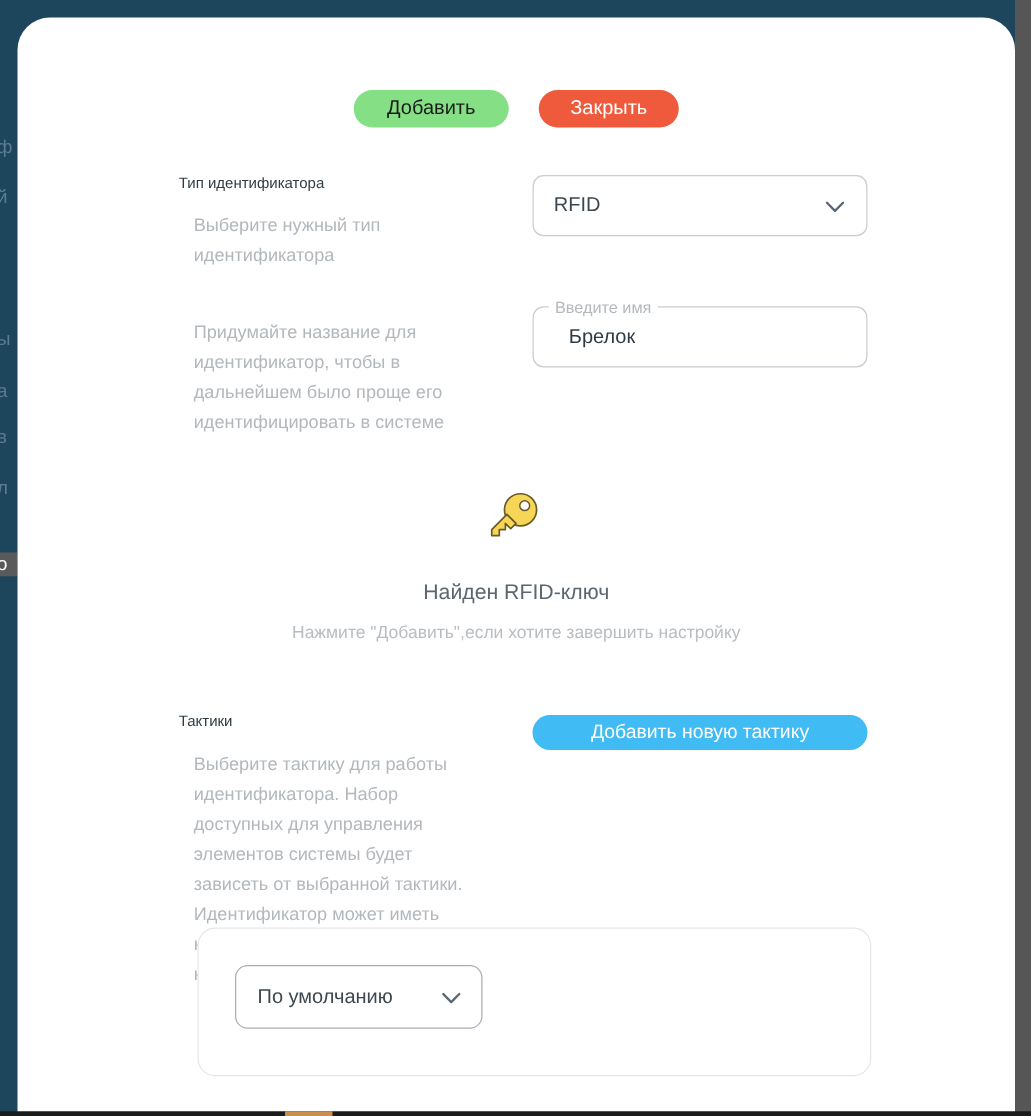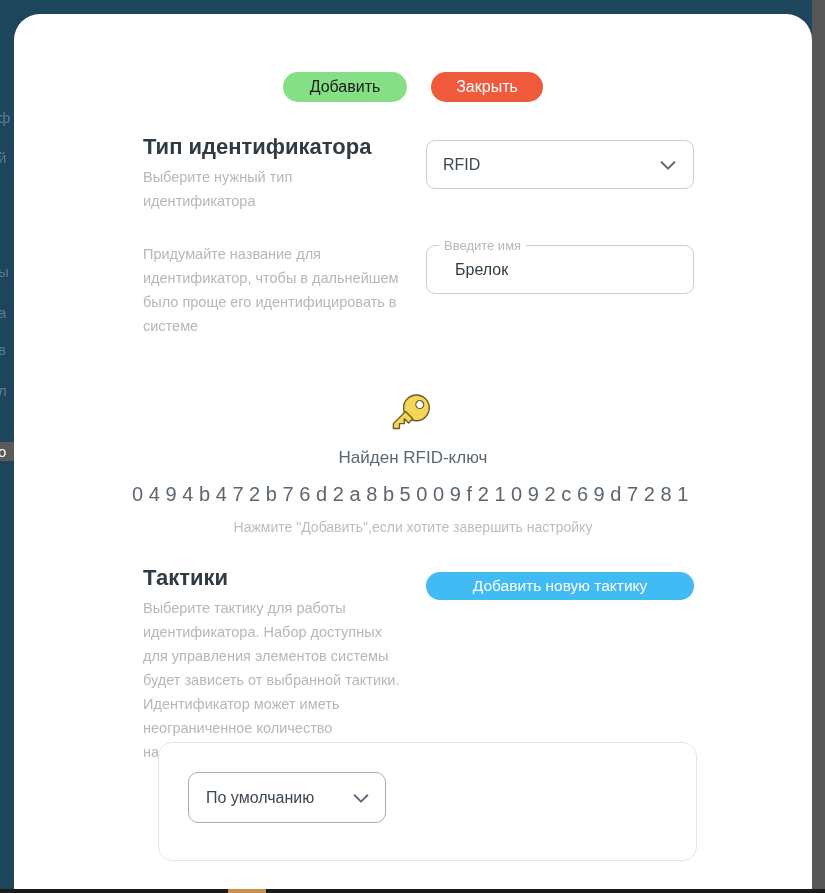--- a/index.html
+++ b/index.html
@@ -137,31 +137,31 @@
     left: 129px;
     width: 258px;
   }
   .col-field {
     position: absolute;
     left: 400px;
     width: 270px;
     margin-left: 12px;
   }
   .section-title {
-    font-size: 22px;
-    font-weight: bold;
+    font-size: 12px;
+    font-weight: normal;
     color: #2f3b44;
     margin: 0 0 8px 0;
     line-height: 21px;
   }
   .section-desc {
     font-size: 14.5px;
     color: #b3b8bd;
     line-height: 24px;
-    margin: 0;
+    margin: 12px;
   }
 
   
   .outlined-select {
     position: relative;
     box-sizing: border-box;
     width: 268px;
     height: 49px;
     border: 1px solid #c9ced3;
     border-radius: 9px;
@@ -229,21 +229,21 @@
   }
   #key-icon {
     display: block;
     margin: 0 auto;
     width: 56px;
     height: 48px;
   }
   #rfid-found-title {
     font-size: 17px;
     color: #5a6672;
-    margin-top: 10px;
+    margin-top: 26px;
     line-height: 22px;
   }
   #rfid-code {
     font-size: 20px;
     color: #5a6672;
     letter-spacing: 5.6px;
     margin-top: 12px;
     line-height: 26px;
     white-space: nowrap;
     word-break: keep-all;
@@ -359,21 +359,20 @@
 
     <div id="rfid-block">
       <svg id="key-icon" viewBox="0 0 64 56">
         <g transform="rotate(45 36 22)">
           <circle cx="36" cy="22" r="15" fill="#f5d657" stroke="#6b5a2a" stroke-width="1.6"></circle>
           <circle cx="36" cy="16.5" r="4.6" fill="#ffffff" stroke="#6b5a2a" stroke-width="1.4"></circle>
           <path d="M30 34 L30 54 L34 58 L39 53 L35 49 L39 45 L35 41 L42 41 L42 34 Z" fill="#f5d657" stroke="#6b5a2a" stroke-width="1.6" stroke-linejoin="round"></path>
         </g>
       </svg>
       <div id="rfid-found-title">Найден RFID-ключ</div>
-      <div id="rfid-code">0494b472b76d2a8b5009f21092c69d7281</div>
       <div id="rfid-hint">Нажмите "Добавить",если хотите завершить настройку</div>
     </div>
 
     <div class="row" style="top:553px;">
       <div class="col-label">
         <div class="section-title">Тактики</div>
         <div class="section-desc">Выберите тактику для работы идентификатора. Набор доступных для управления элементов системы будет зависеть от выбранной тактики. Идентификатор может иметь неограниченное количество настроенных тактик.</div>
       </div>
       <div class="col-field" style="top:5px; position:absolute;">
         <button id="btn-add-tactic">Добавить новую тактику</button>

